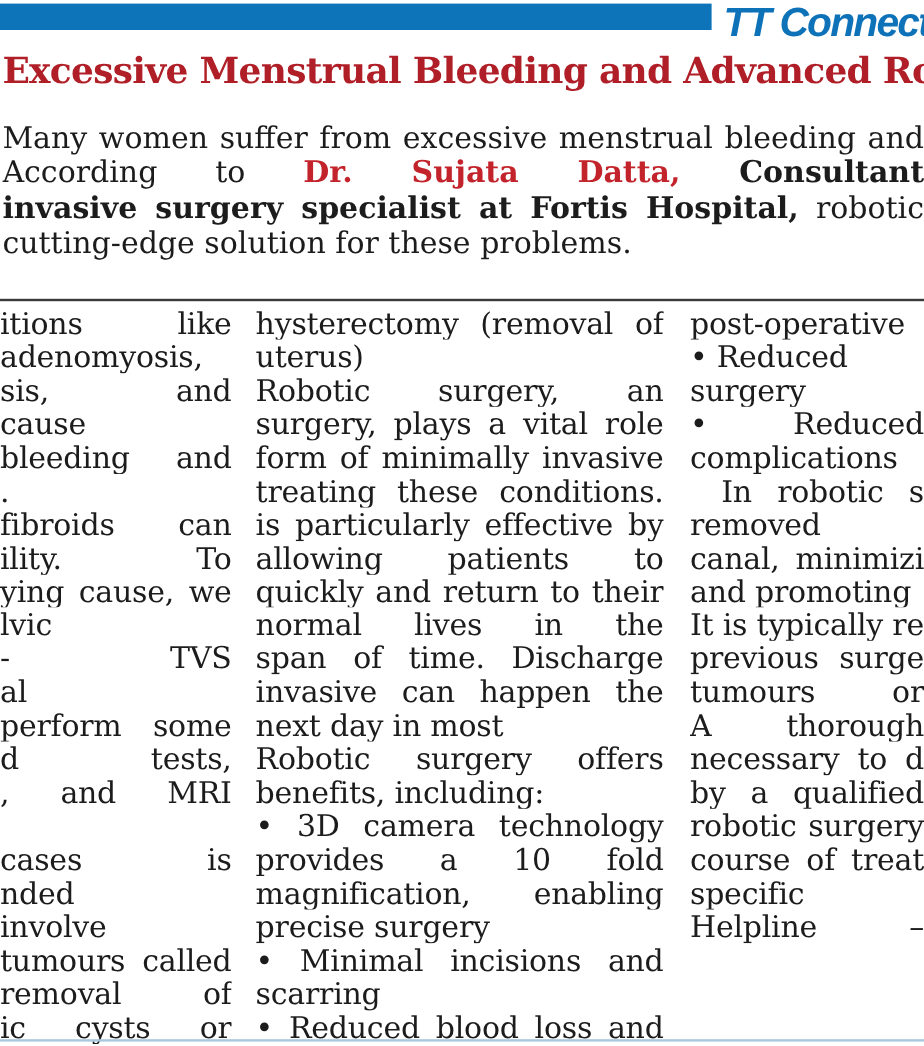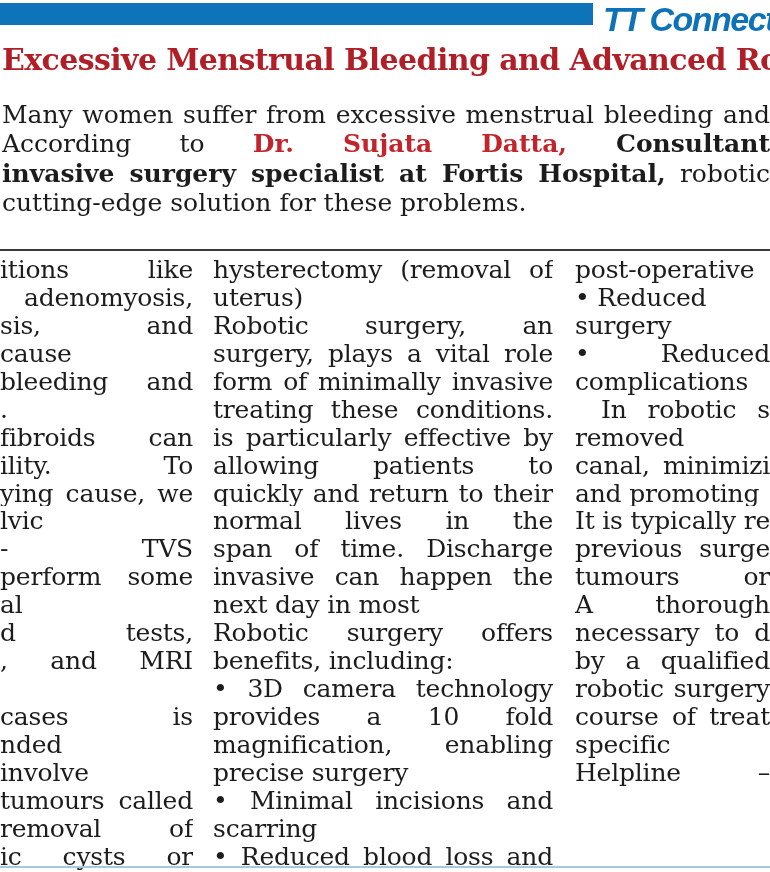--- a/index.html
+++ b/index.html
@@ -20,21 +20,21 @@
   }
   .intro { position:absolute; left:2px; top:100px; width:768px; font-size:25px; color:#1c1c1c; }
   .intro .line { height:29.4px; overflow:hidden; }
   .rule { position:absolute; left:0; top:249px; width:770px; height:2px; background:#3a3a3a; }
   .col { position:absolute; top:255px; font-size:25px; letter-spacing:-0.2px; color:#1c1c1c; }
   .col .line { height:27.95px; overflow:hidden; }
   .col-left   { left:0;    width:193px; }
   .col-middle { left:213px; width:340px; }
   .col-right  { left:575px; width:195px; }
   .line.j { text-align:justify; text-align-last:justify; }
-  .line.al-r { text-align:right; }
+  .line.al-r { }
   .line.b { font-weight:normal; }
   .line.ind { text-indent:26px; }
   .red  { color:#c3242c; font-weight:bold; }
   .bold { font-weight:bold; }
   .bottomline { position:absolute; left:0; top:866px; width:770px; height:2px; background:#a9c7dd; }
 </style>
 </head>
 <body>
 
 <div class="topbar"></div>
@@ -56,22 +56,22 @@
     <div class="line al-r"><span>adenomyosis,</span></div>
     <div class="line j"><span>sis, and ovarian</span></div>
     <div class="line j"><span>cause excessive</span></div>
     <div class="line j"><span>bleeding and</span></div>
     <div class="line j"><span>. Endometriosis</span></div>
     <div class="line j"><span>fibroids can also</span></div>
     <div class="line j"><span>ility. To diagnose</span></div>
     <div class="line j"><span>ying cause, we</span></div>
     <div class="line j"><span>lvic examination,</span></div>
     <div class="line j"><span>- TVS</span></div>
+    <div class="line j"><span>al Sonography).</span></div>
     <div class="line j"><span>perform some</span></div>
-    <div class="line j"><span>al Sonography).</span></div>
     <div class="line j"><span>d tests, hormone</span></div>
     <div class="line j"><span>, and MRI scans if</span></div>
     <div class="line"><span></span></div>
     <div class="line j"><span>cases is surgery</span></div>
     <div class="line j"><span>nded treatment.</span></div>
     <div class="line j"><span>involve removal</span></div>
     <div class="line j"><span>tumours called</span></div>
     <div class="line j"><span>removal of</span></div>
     <div class="line j"><span>ic cysts or</span></div>
   </div>

